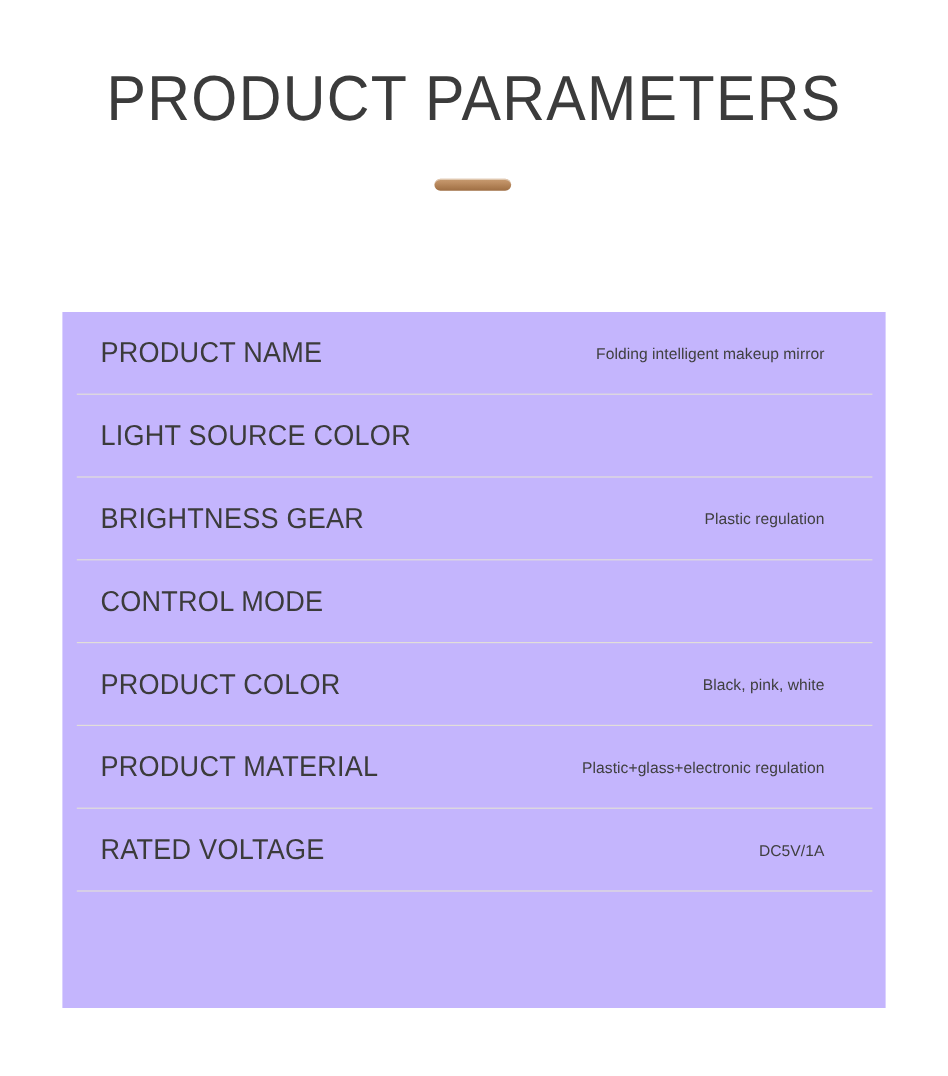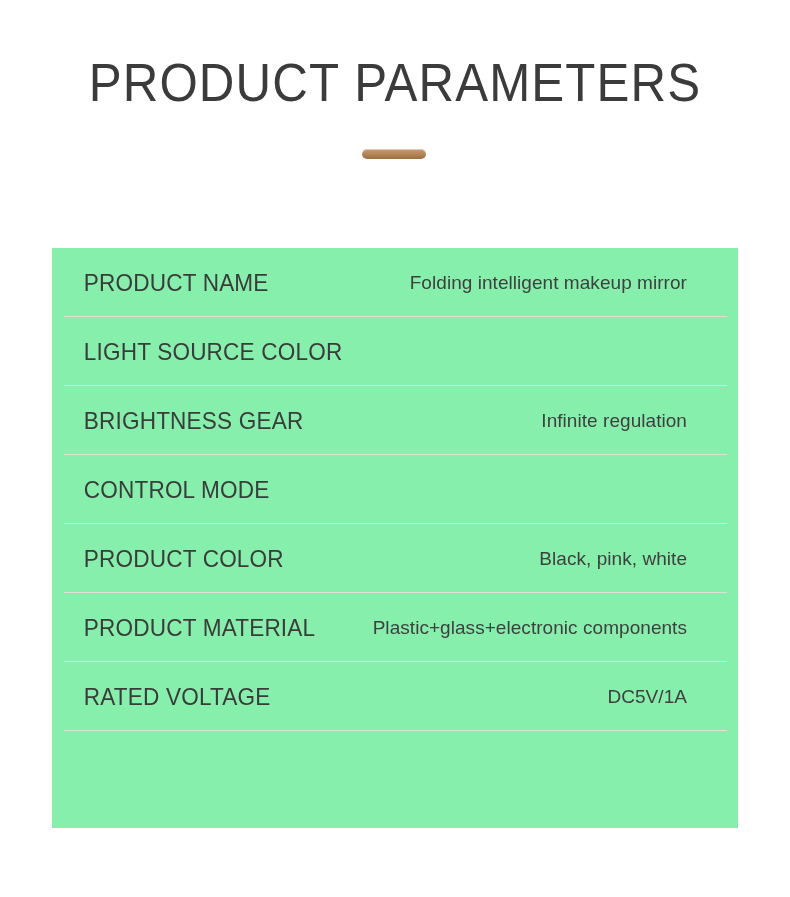--- a/index.html
+++ b/index.html
@@ -63,24 +63,24 @@
                 #bf9065 28%,
                 #ab7b4f 72%,
                 #9e6e44 100%);
     box-shadow: inset 0 1px 0 rgba(255,255,255,0.45);
   }
 
   
   .spec-panel {
     position: absolute;
     left: 52px;
-    top: 248px;
+    top: 260px;
     width: 686px;
     height: 580px;
-    background: #86efac;
+    background: #c4b5fd;
     box-sizing: border-box;
   }
 
   .spec-row {
     position: relative;
     height: 69px;
     box-sizing: border-box;
   }
 
   .spec-row .row-inner {
@@ -114,21 +114,21 @@
     color: #3b3b3b;
     transform: scaleX(0.94);
     transform-origin: 0% 50%;
     white-space: nowrap;
   }
 
   .spec-value {
     flex: 0 0 auto;
     padding-right: 40px;
     font-family: "Liberation Sans", "DejaVu Sans", sans-serif;
-    font-size: 19px;
+    font-size: 13px;
     line-height: 20px;
     font-weight: 400;
     letter-spacing: 0.05px;
     color: #3f3f3f;
     text-align: right;
     white-space: nowrap;
   }
 </style>
 </head>
 <body>
@@ -153,21 +153,21 @@
     <div class="spec-row">
       <div class="row-inner">
         <span class="spec-label">LIGHT SOURCE COLOR</span>
       </div>
       <div class="divider"></div>
     </div>
 
     <div class="spec-row">
       <div class="row-inner">
         <span class="spec-label">BRIGHTNESS GEAR</span>
-        <span class="spec-value">Infinite regulation</span>
+        <span class="spec-value">Plastic regulation</span>
       </div>
       <div class="divider"></div>
     </div>
 
     <div class="spec-row">
       <div class="row-inner">
         <span class="spec-label">CONTROL MODE</span>
       </div>
       <div class="divider"></div>
     </div>
@@ -176,21 +176,21 @@
       <div class="row-inner">
         <span class="spec-label">PRODUCT COLOR</span>
         <span class="spec-value">Black, pink, white</span>
       </div>
       <div class="divider"></div>
     </div>
 
     <div class="spec-row">
       <div class="row-inner">
         <span class="spec-label">PRODUCT MATERIAL</span>
-        <span class="spec-value">Plastic+glass+electronic components</span>
+        <span class="spec-value">Plastic+glass+electronic regulation</span>
       </div>
       <div class="divider"></div>
     </div>
 
     <div class="spec-row">
       <div class="row-inner">
         <span class="spec-label">RATED VOLTAGE</span>
         <span class="spec-value">DC5V/1A</span>
       </div>
       <div class="divider"></div>

